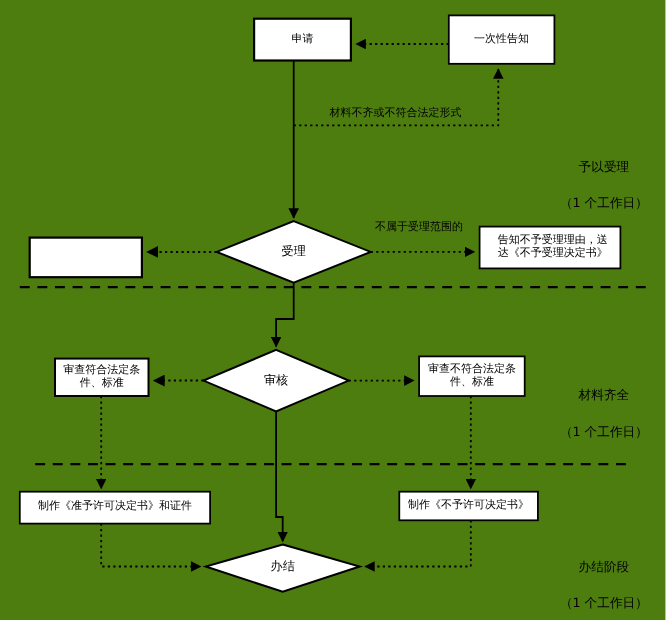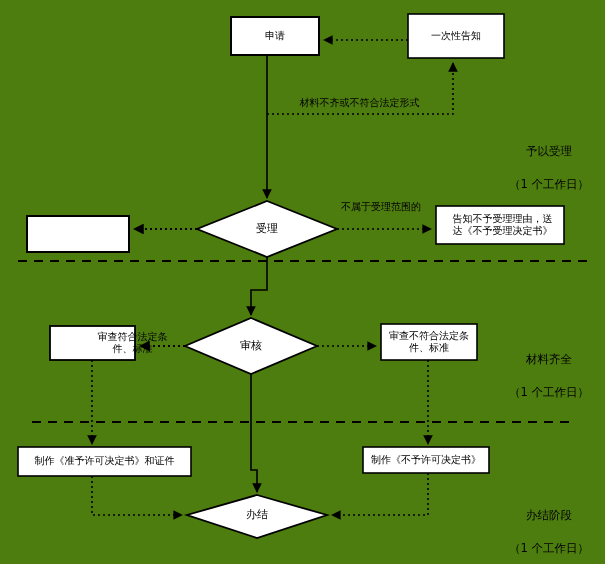--- a/index.html
+++ b/index.html
@@ -129,21 +129,21 @@
   <div class="node-text box-label" style="left:408px; top:14px; width:96px; height:44px;">一次性告知</div>
 
   <div class="node-text diamond-label" style="left:217px; top:214px; width:100px; height:30px;">受理</div>
 
 
   <div class="node-text box-label" style="left:438px; top:206px; width:129px; height:38px;">告知不予受理理由，送
 达《不予受理决定书》</div>
 
   <div class="node-text diamond-label" style="left:201px; top:331px; width:100px; height:30px;">审核</div>
 
-  <div class="node-text box-label" style="left:51px; top:326px; width:83px; height:34px;padding-left:40px;">审查符合法定条
+  <div class="node-text box-label" style="left:51px; top:326px; width:83px; height:34px;">审查符合法定条
 件、标准</div>
 
   <div class="node-text box-label" style="left:382px; top:324px; width:94px; height:36px;">审查不符合法定条
 件、标准</div>
 
   <div class="node-text box-label" style="left:20px; top:447px; width:169px; height:29px;">制作《准予许可决定书》和证件</div>
 
   <div class="node-text box-label" style="left:364px; top:447px; width:124px; height:26px;">制作《不予许可决定书》</div>
 
   <div class="node-text diamond-label" style="left:207px; top:502px; width:100px; height:26px;">办结</div>

